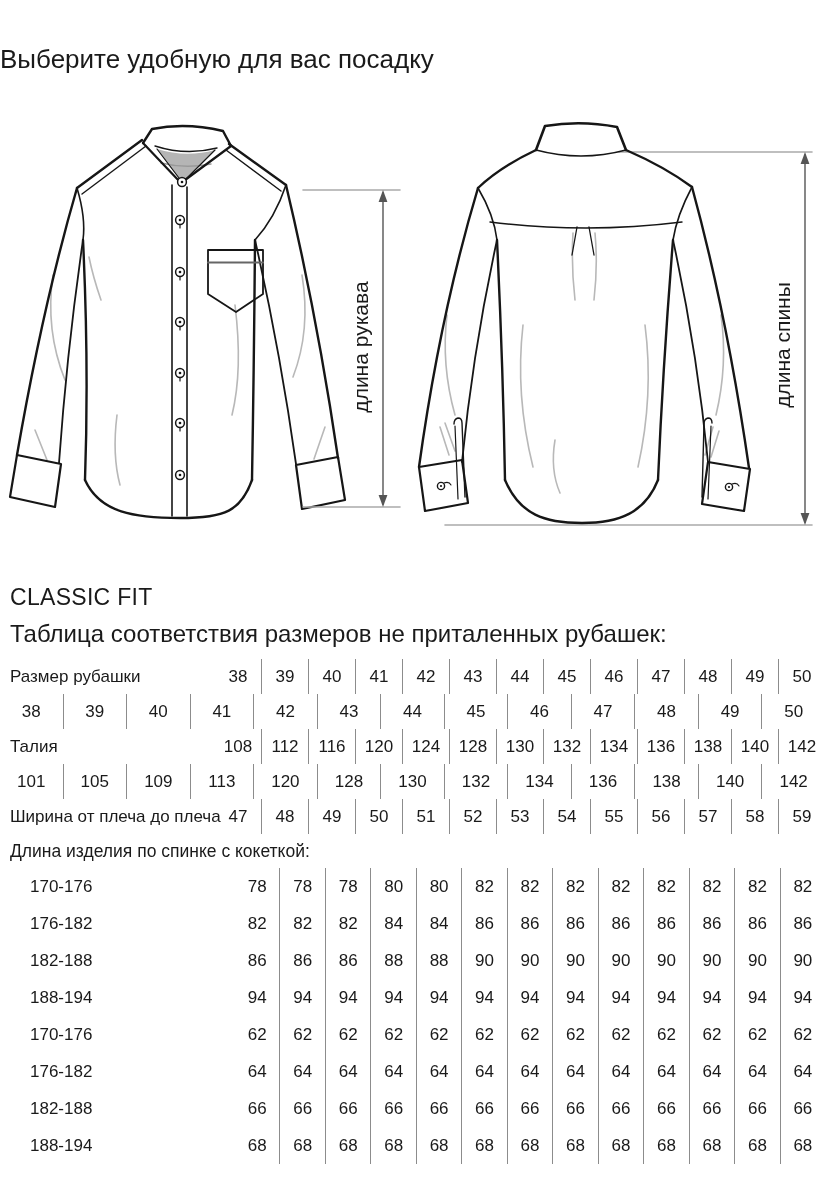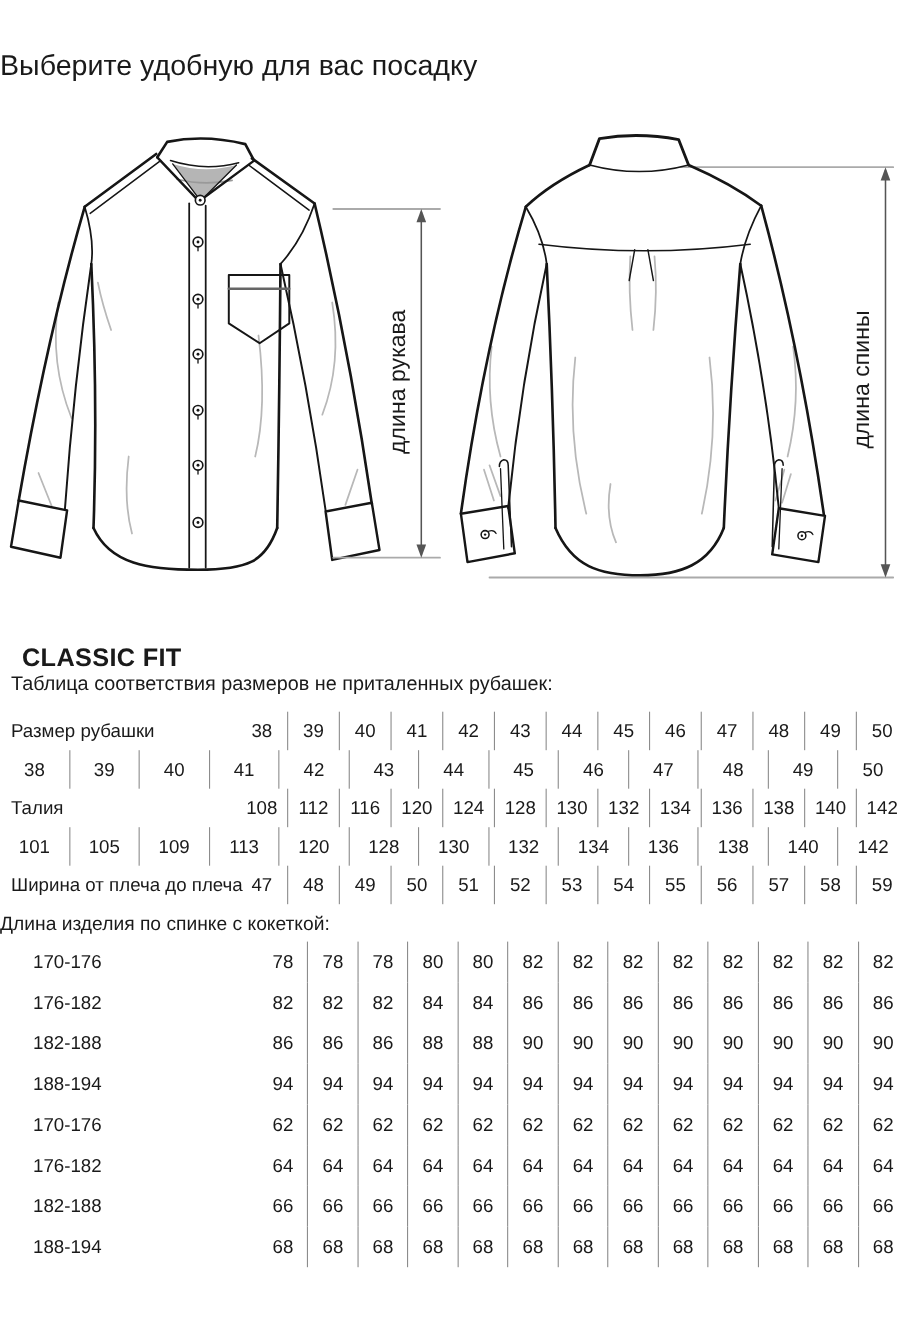--- a/index.html
+++ b/index.html
@@ -8,36 +8,36 @@
     font-family:"Liberation Sans",sans-serif;color:#1a1a1a;
   }
   .page-title{
     padding-top:44px;font-size:26px;line-height:30px;font-weight:400;
   }
   .diagrams{position:relative;height:430px;margin-top:41px;}
   .diagrams svg{position:absolute;top:0;}
   svg.front-svg{left:5px;}
   svg.back-svg{left:405px;}
   .measure-label{font-family:"Liberation Sans",sans-serif;font-size:21px;fill:#1a1a1a;}
-  .fit-heading{margin-top:40px;padding-left:20px;font-size:23px;font-weight:700;letter-spacing:0.3px;line-height:24px;}
-  .fit-subtitle{margin-top:1px;padding-left:10px;font-size:18px;line-height:23px;}
+  .fit-heading{margin-top:40px;padding-left:10px;font-size:23px;font-weight:400;letter-spacing:0.3px;line-height:24px;}
+  .fit-subtitle{margin-top:13px;padding-left:10px;font-size:24px;line-height:23px;}
   .size-table{margin-top:14px;}
   .srow{display:flex;align-items:stretch;}
   .block-a .srow{height:35px;}
   .block-b .srow{height:37px;padding-left:20px;}
   .rlabel{
     width:215px;box-sizing:border-box;padding-left:10px;
     display:flex;align-items:center;font-size:17px;white-space:nowrap;
   }
   .cell{
     flex:1;display:flex;align-items:center;justify-content:center;font-size:17px;
   }
   .cell + .cell{border-left:1px solid #8c8c8c;}
   .section-heading{
-    height:34px;display:flex;align-items:center;font-size:17.5px;white-space:nowrap;
+    height:34px;display:flex;align-items:center;padding-left:10px;font-size:17.5px;white-space:nowrap;
   }
 </style>
 </head>
 <body>
 
 <div class="page-title">Выберите удобную для вас посадку</div>
 
 <div class="diagrams">
 
   <svg class="front-svg" width="400" height="430" viewBox="0 0 400 430" fill="none" stroke-linecap="round" stroke-linejoin="round">

